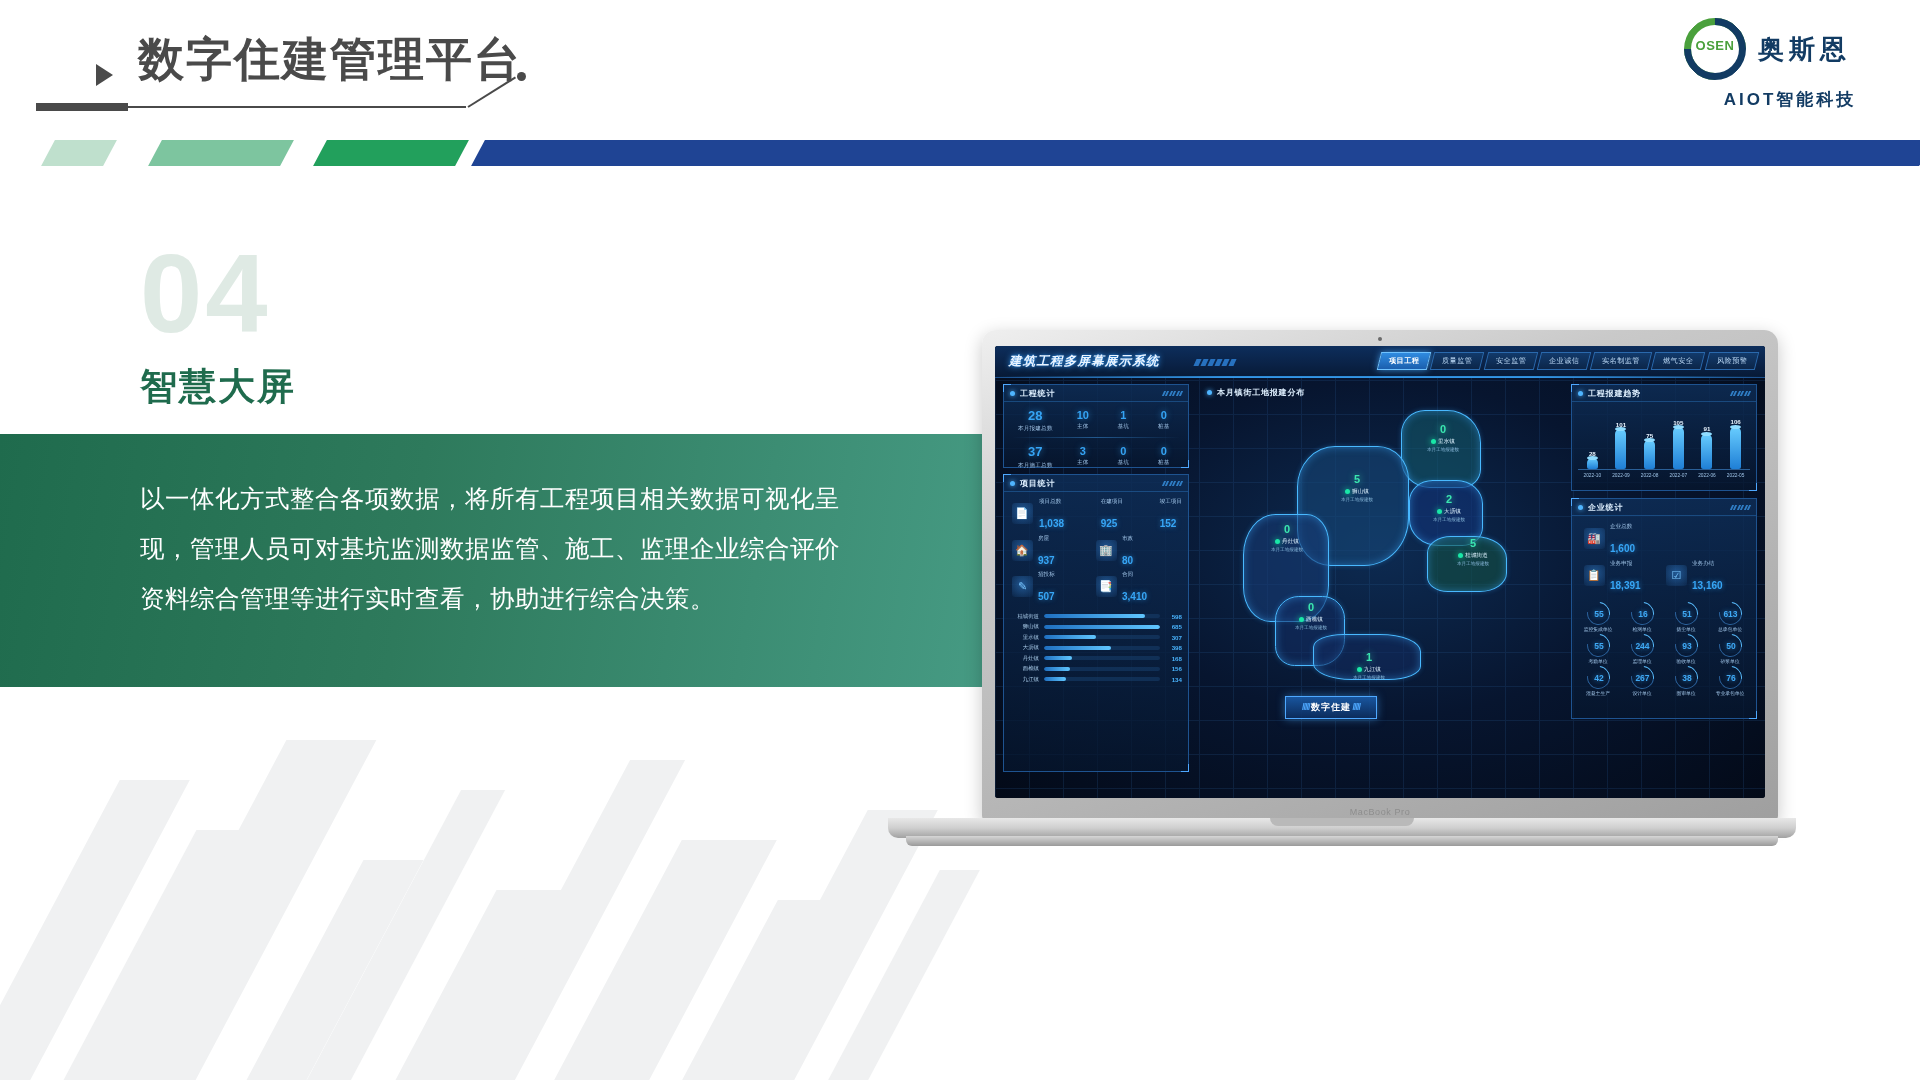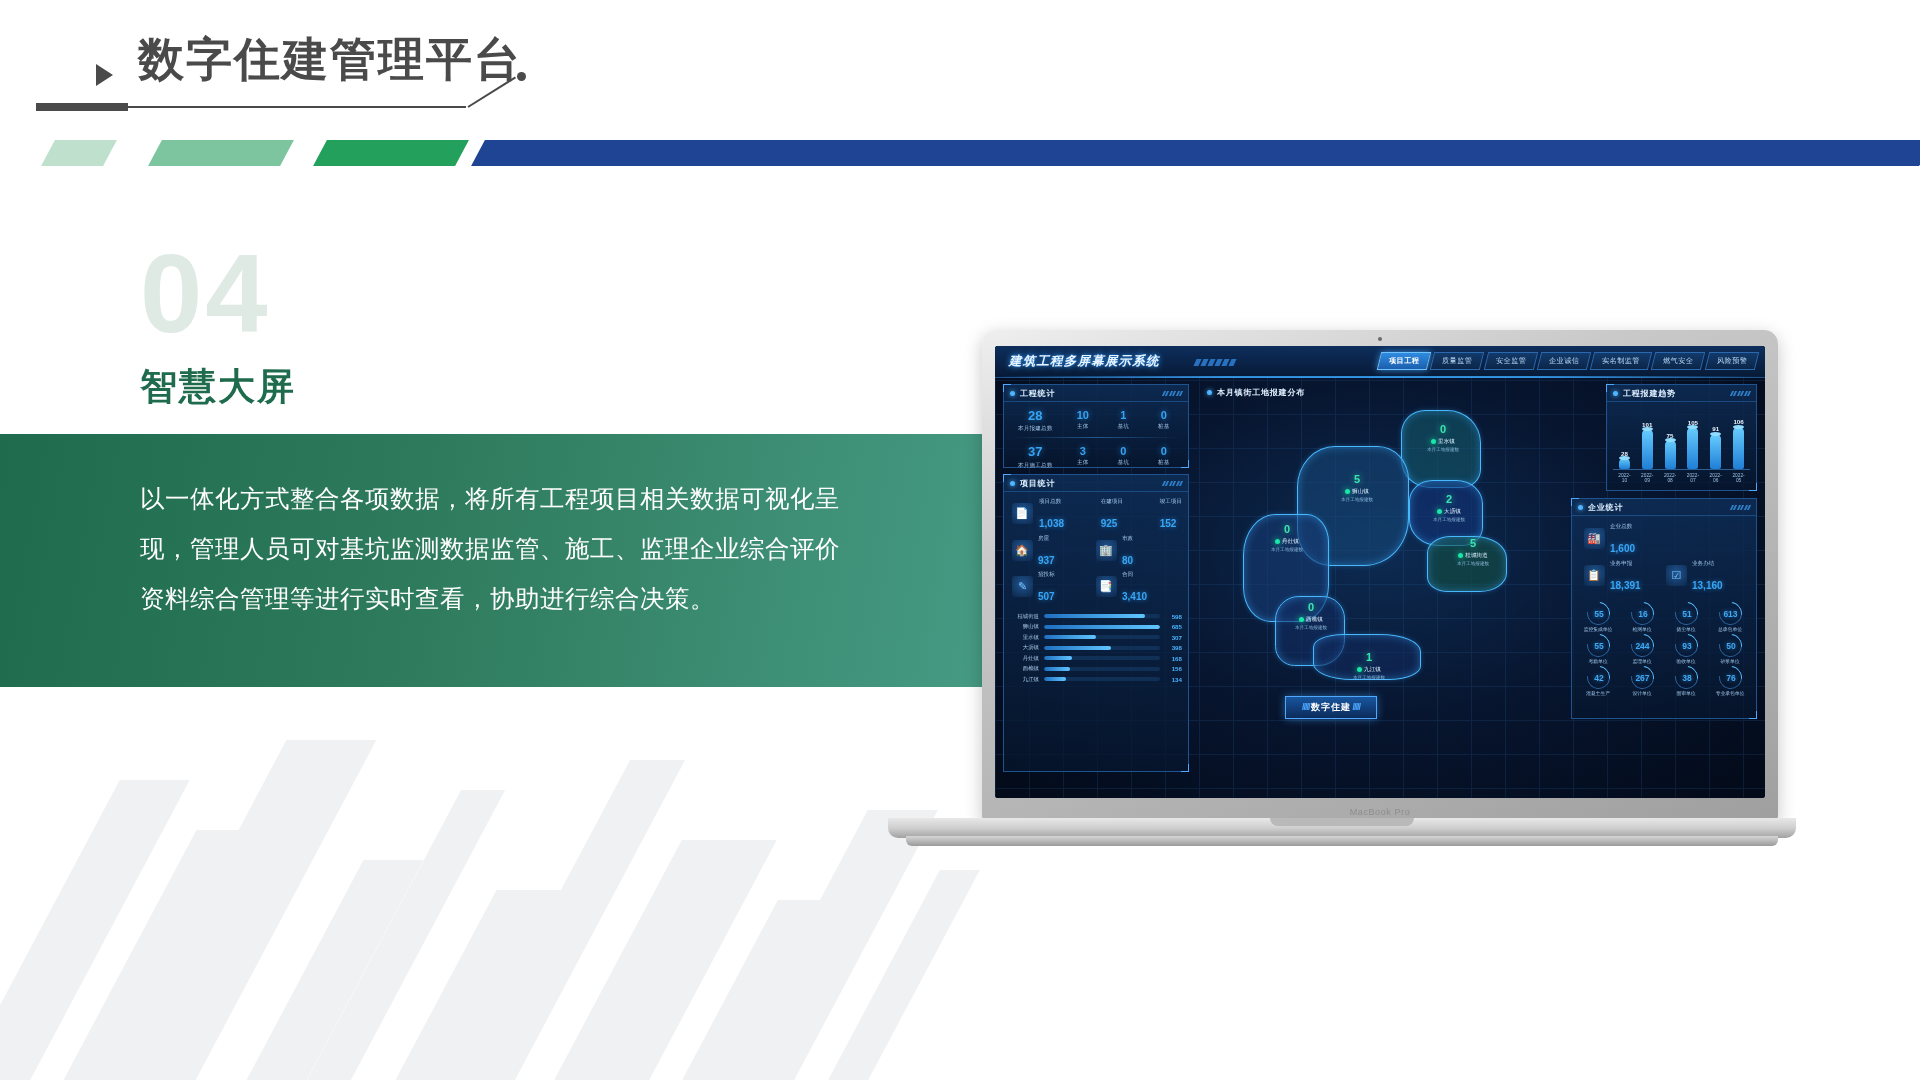--- a/index.html
+++ b/index.html
@@ -288,20 +288,31 @@
 
   <div class="hdr-rule">
     <span class="thick"></span>
     <span class="thin"></span>
   </div>
   <div class="hdr-tick">
     <span class="hdr-dot"></span>
     <span class="hdr-diag"></span>
   </div>
 
+  <div class="logo">
+    <div class="logo-row">
+      <div class="logo-mark">
+        <span class="ringtop"></span>
+        <span class="ringbot"></span>
+        <span class="osen">OSEN</span>
+      </div>
+      <div class="logo-cn">奥斯恩</div>
+    </div>
+    <div class="logo-sub">AIOT智能科技</div>
+  </div>
 
   <div class="chev-band">
     <span style="left:48px;  width:62px; background:#bfe0cd;"></span>
     <span style="left:155px; width:132px; background:#7dc59f;"></span>
     <span style="left:320px; width:142px; background:#22a05c;"></span>
     <span style="left:478px; width:1448px; background:#1f4494;"></span>
   </div>
 </div>
 
 <div class="green-band"></div>
@@ -582,21 +593,21 @@
             <div class="mv">1</div>
             <div class="mn"><span class="mdot"></span><b>九江镇</b></div>
             <div class="ml">本月工地报建数</div>
           </div>
         </div>
 
         <div class="map-btn" style="left:290px; top:350px;">
           <span class="sl">/////&nbsp;</span><span>数字住建</span><span class="sl">&nbsp;/////</span>
         </div>
 
-        <div class="panel" style="right:8px; top:38px; width:151px; height:107px;">
+        <div class="panel" style="right:8px; top:38px; width:186px; height:107px;">
           <div class="p-head">
             <span class="dotm"></span>
             <span>工程报建趋势</span>
             <span class="hs">
                 <i></i>
                 <i></i>
                 <i></i>
                 <i></i>
                 <i></i>
                 <i></i>

